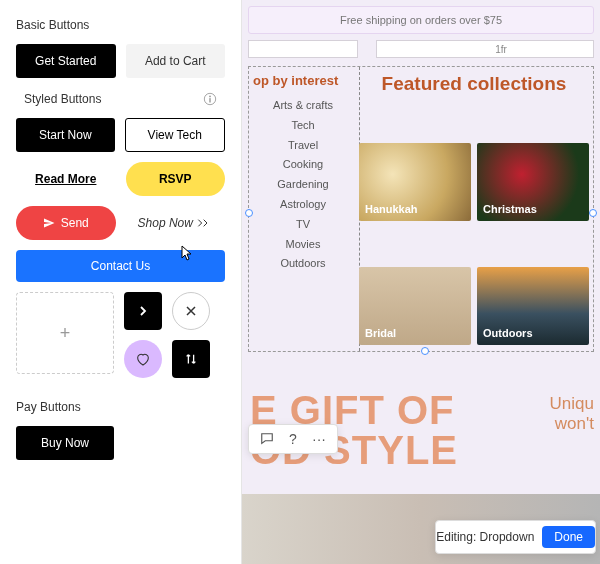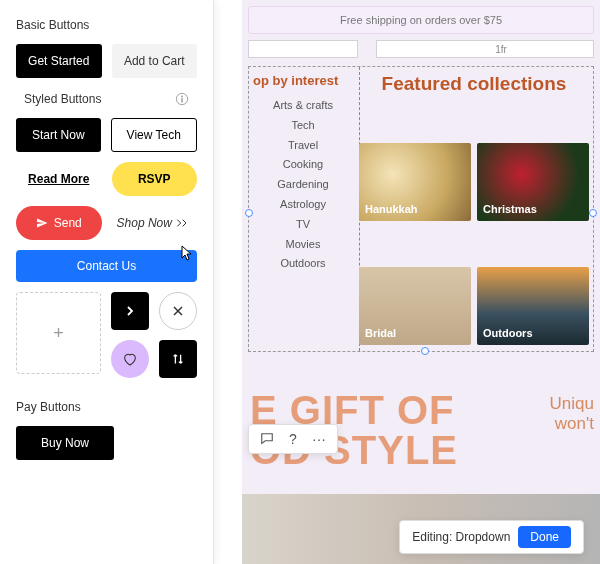--- a/index.html
+++ b/index.html
@@ -1,17 +1,17 @@
 <!DOCTYPE html>
 <html><head>
 <meta charset="utf-8">
 <style>
 *{box-sizing:border-box;margin:0;padding:0;}
 body{font-family:-apple-system,BlinkMacSystemFont,"Segoe UI",Arial,sans-serif;font-size:13px;color:#333;width:600px;height:564px;overflow:hidden;position:relative;background:#fff;}
-.panel{position:absolute;left:0;top:0;width:214px;height:564px;background:#fff;border-right:1px solid #e5e5e5;padding:12px 16px;overflow-y:auto;box-shadow:2px 0 8px rgba(0,0,0,0.06);}
+.panel{position:absolute;left:0;top:0;width:242px;height:564px;background:#fff;border-right:1px solid #e5e5e5;padding:12px 16px;overflow-y:auto;box-shadow:2px 0 8px rgba(0,0,0,0.06);}
 .section-title{font-size:12px;color:#333;margin:6px 0 12px;font-weight:400;}
 .section-title-row{display:flex;justify-content:space-between;align-items:flex-end;margin:14px 8px 12px;}
 .info-icon{width:14px;height:14px;color:#999;}
 .btn-row{display:flex;gap:10px;margin-bottom:10px;}
 .btn{display:flex;align-items:center;justify-content:center;height:34px;flex:1;font-size:12px;border-radius:3px;border:none;cursor:pointer;font-weight:500;}
 .btn-black{background:#000;color:#fff;}
 .btn-grey{background:#f3f3f3;color:#333;}
 .btn-outline{background:#fff;border:1px solid #000;color:#000;}
 .btn-readmore{background:transparent;text-decoration:underline;font-weight:600;}
 .btn-yellow{background:#ffe04f;color:#000;border-radius:20px;font-weight:600;}
@@ -43,21 +43,21 @@
 .tile.christmas{background:radial-gradient(circle at 40% 40%,#c02030,#1b3a1a 70%);}
 .tile.bridal{background:linear-gradient(#d8c5a8,#bfa888);}
 .tile.outdoors{background:linear-gradient(#e8a048,#3a5060 60%,#1b2a30);}
 .divider-v{position:absolute;left:110px;top:0;bottom:0;border-left:1px dashed #888;}
 .handle{position:absolute;width:8px;height:8px;background:#fff;border:1px solid #4a90ff;border-radius:50%;}
 .bigtext{position:absolute;left:8px;top:390px;font-size:40px;line-height:1;font-weight:800;color:#e69d7a;letter-spacing:1px;}
 .right-blurb{position:absolute;right:6px;top:394px;font-size:17px;color:#d48b5f;text-align:right;}
 .photo-strip{position:absolute;left:0;right:0;top:494px;height:70px;background:linear-gradient(90deg,#d9d4cb,#c9beb4,#b5b5b5);}
 .ctx-toolbar{position:absolute;left:248px;top:424px;background:#fff;border:1px solid #ddd;border-radius:4px;box-shadow:0 2px 8px rgba(0,0,0,0.1);display:flex;gap:10px;padding:6px 10px;z-index:5;}
 .ctx-toolbar span{width:16px;height:16px;display:flex;align-items:center;justify-content:center;color:#555;font-size:14px;}
-.status-bar{position:absolute;right:16px;bottom:10px;background:#fff;border:1px solid #ddd;border-radius:4px;padding:5px 12px;display:flex;align-items:center;gap:8px;font-size:12px;z-index:6;box-shadow:0 2px 8px rgba(0,0,0,0.1);}
+.status-bar{position:absolute;right:4px;bottom:10px;background:#fff;border:1px solid #ddd;border-radius:4px;padding:5px 0;display:flex;align-items:center;gap:8px;font-size:12px;z-index:6;box-shadow:0 2px 8px rgba(0,0,0,0.1);}
 .done-btn{background:#1668ff;color:#fff;border:none;border-radius:4px;padding:4px 12px;font-size:12px;cursor:pointer;}
 .cursor{position:absolute;left:178px;top:245px;font-size:16px;z-index:3;color:#000;}
 svg{display:block;}
 </style>
 </head>
 <body>
 
 <div class="panel">
   <div class="section-title">Basic Buttons</div>
   <div class="btn-row">

